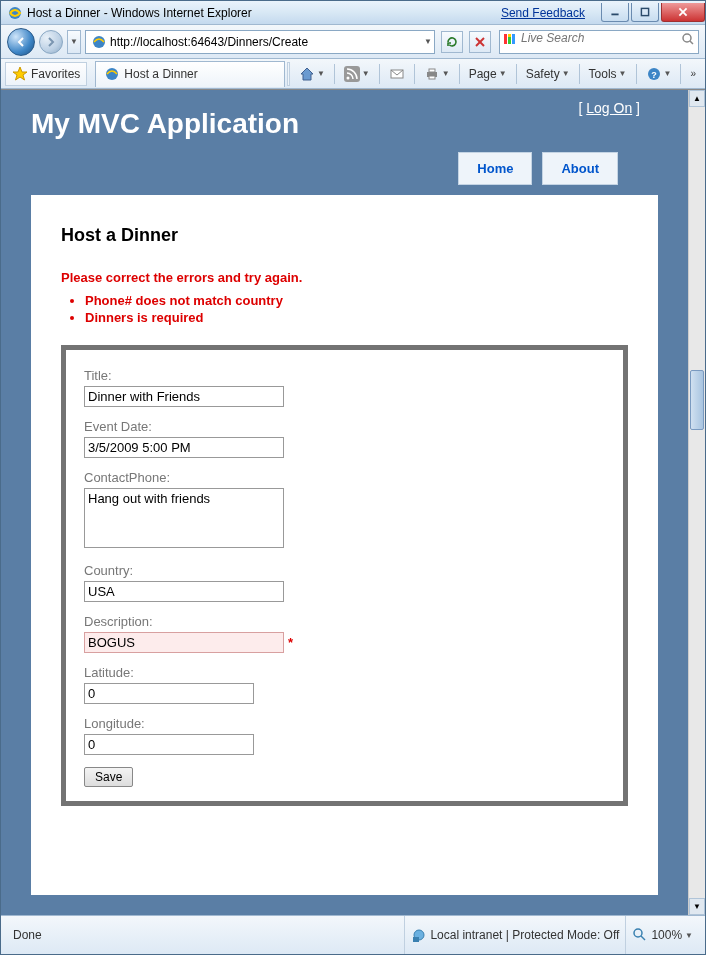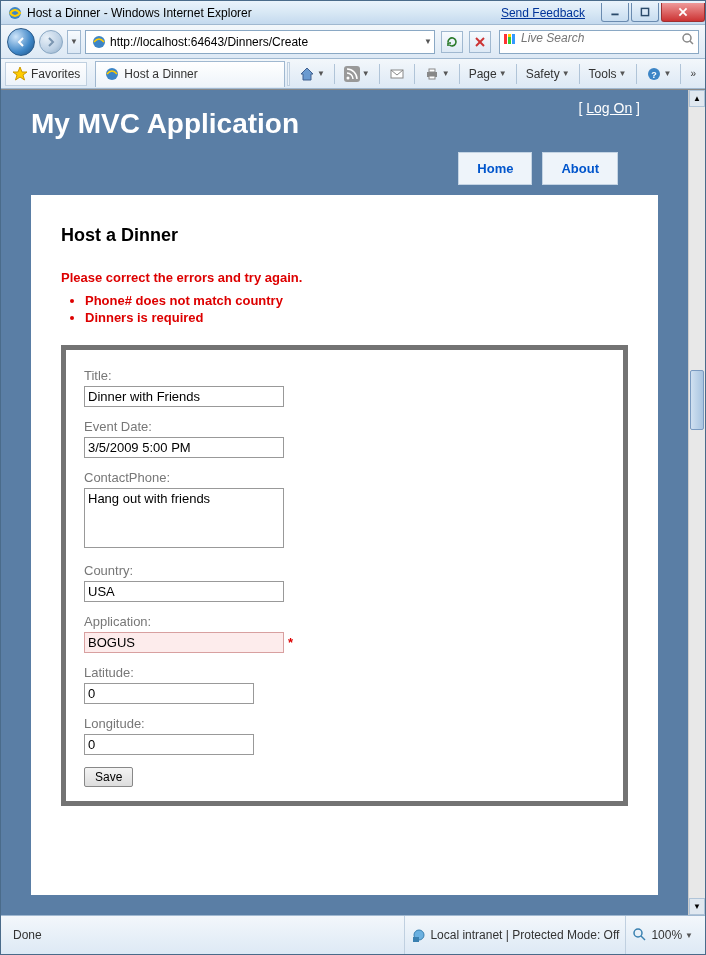--- a/index.html
+++ b/index.html
@@ -271,21 +271,21 @@
             </div>
             <div class="fld">
               <label>ContactPhone:</label>
               <textarea style="">Hang out with friends</textarea>
             </div>
             <div class="fld">
               <label>Country:</label>
               <input type="text" value="USA" style="">
             </div>
             <div class="fld err">
-              <label>Application:</label>
+              <label>Description:</label>
               <input type="text" value="BOGUS" style=""><span class="ast">*</span>
             </div>
             <div class="fld">
               <label>Latitude:</label>
               <input type="text" style="width: 170px;" value="0">
             </div>
             <div class="fld">
               <label>Longitude:</label>
               <input type="text" style="width: 170px;" value="0">
             </div>

